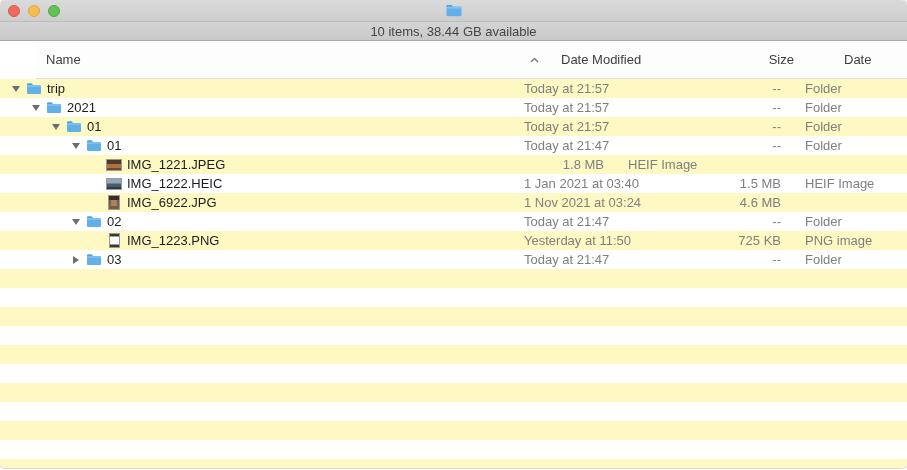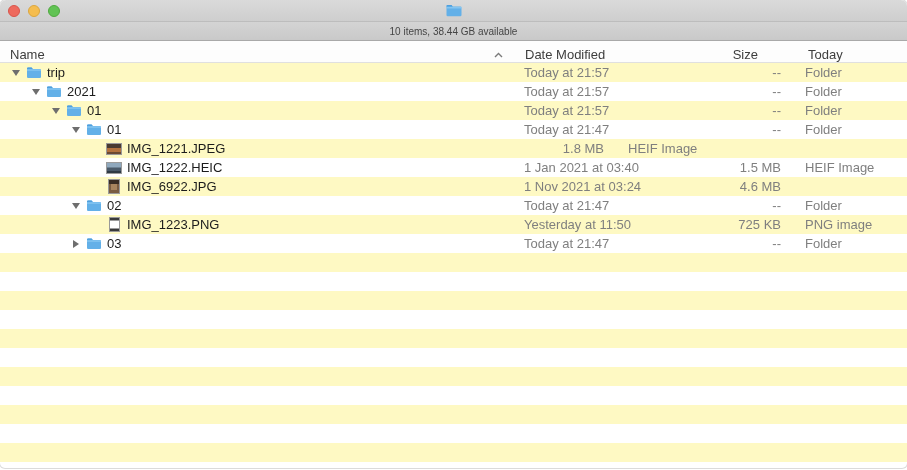--- a/index.html
+++ b/index.html
@@ -23,27 +23,27 @@
   .tl-close    { background:#ee6a5e; border:1px solid #d8554b; }
   .tl-minimize { background:#f5bd4f; border:1px solid #dba63e; }
   .tl-zoom     { background:#61c354; border:1px solid #4fa93f; }
   .proxy-icon { position:absolute; left:50%; top:3px; transform:translateX(-50%); width:18px; height:15px; }
 
   
   .statusbar {
     height:19px; background:linear-gradient(#d4d4d4,#c9c9c9);
     border-bottom:1px solid #a9a9a9;
     display:flex; align-items:center; justify-content:center;
-    font-size:10px; color:#454545;
+    font-size:13px; color:#454545;
   }
 
   
   .colheader {
-    height:22px; background:#fdfdfd; border-bottom:1px solid #e0e0e0;
-    display:flex; align-items:flex-end; font-size:13px; color:#3d3d3d; position:relative;
+    height:38px; background:#fdfdfd; border-bottom:1px solid #e0e0e0;
+    display:flex; align-items:center; font-size:13px; color:#3d3d3d; position:relative;margin-left:36px;
   }
   .hcell { display:flex; align-items:center; position:relative; }
   .hcell.h-name { width:513px; padding-left:10px; justify-content:space-between; }
   .hcell.h-date { width:177px; padding-left:11px; }
   .hcell.h-size { width:100px; justify-content:flex-end; padding-right:34px; }
   .hcell.h-kind { flex:1; padding-left:15px; }
   .hdivider { width:1px; background:#dcdcdc; margin:3px 0; }
   .sort-chevron { margin-right:10px; display:flex; align-items:center; }
 
   
@@ -97,21 +97,21 @@
     <div class="hdivider"></div>
     <div class="hcell h-date">
       <span>Date Modified</span>
     </div>
     <div class="hdivider"></div>
     <div class="hcell h-size">
       <span>Size</span>
     </div>
     <div class="hdivider"></div>
     <div class="hcell h-kind">
-      <span>Today</span>
+      <span>Date</span>
     </div>
   </div>
 
   <div class="rows" id="rows">
       <div class="row striped">
         <div class="cell c-name">
           <span class="disc-slot" style="margin-left:10px">
             <span class="tri-down"></span>
           </span>
           <span class="icon-box">

